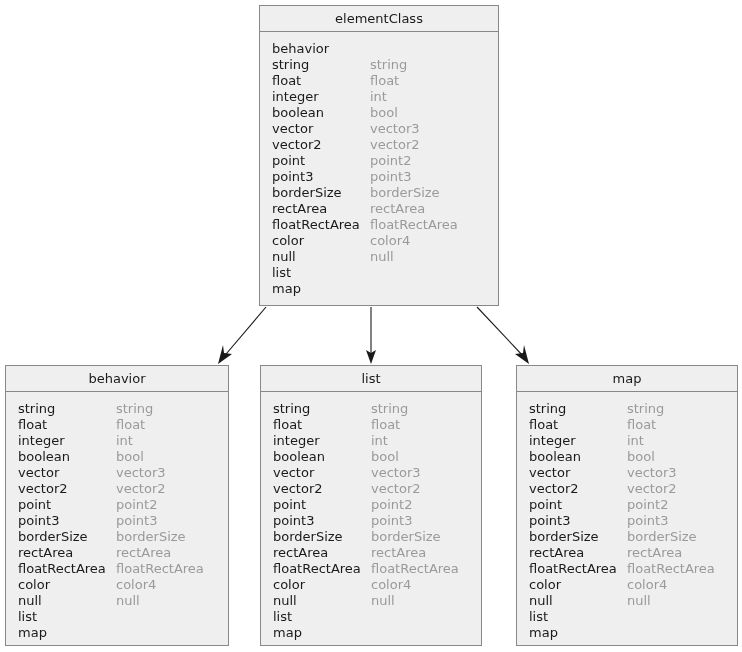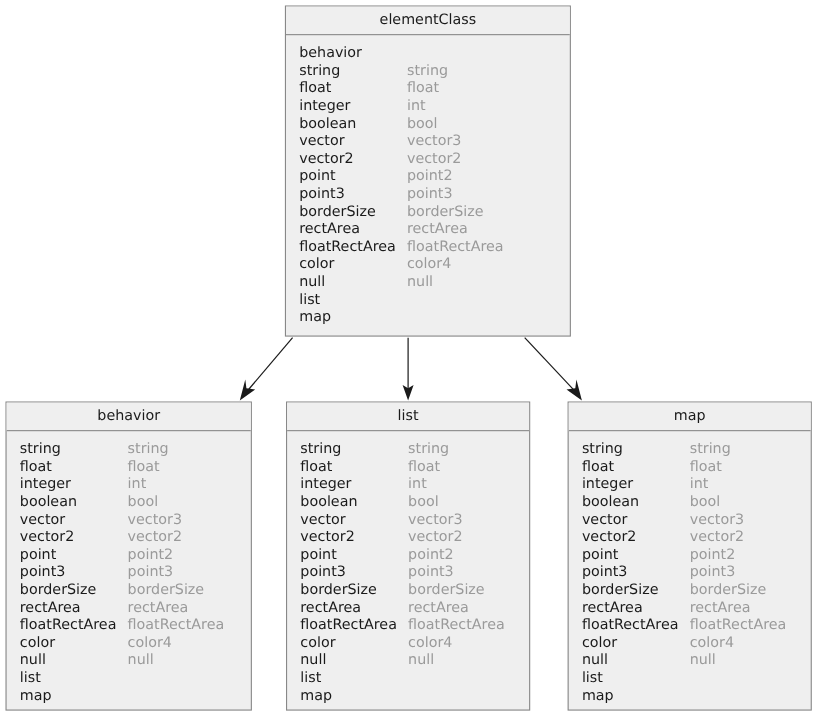--- a/index.html
+++ b/index.html
@@ -82,21 +82,21 @@
     <g>
       <line x1="371" y1="307" x2="371" y2="355" stroke="#1a1a1a" stroke-width="1.1"></line>
       <polygon points="371,364 366,350 371,353 376,350" fill="#1a1a1a"></polygon>
     </g>
     <g>
       <line x1="477" y1="307" x2="525" y2="358" stroke="#1a1a1a" stroke-width="1.1"></line>
       <polygon points="529,364 515,354 523,353 524,345" fill="#1a1a1a"></polygon>
     </g>
   </svg>
 
-  <div class="uml-class" id="box-parent" style="left: 259px; top: 5px; width: 260px; height: 301px;">
+  <div class="uml-class" id="box-parent" style="left: 259px; top: 5px; width: 240px; height: 301px;">
     <div class="class-header">elementClass</div>
     <div class="class-body" id="body-parent">
         <div class="attr-row">
           <span class="attr-name">behavior</span>
         </div>
         <div class="attr-row">
           <span class="attr-name">string</span>
           <span class="attr-type" style="left: 110px;">string</span>
         </div>
         <div class="attr-row">

